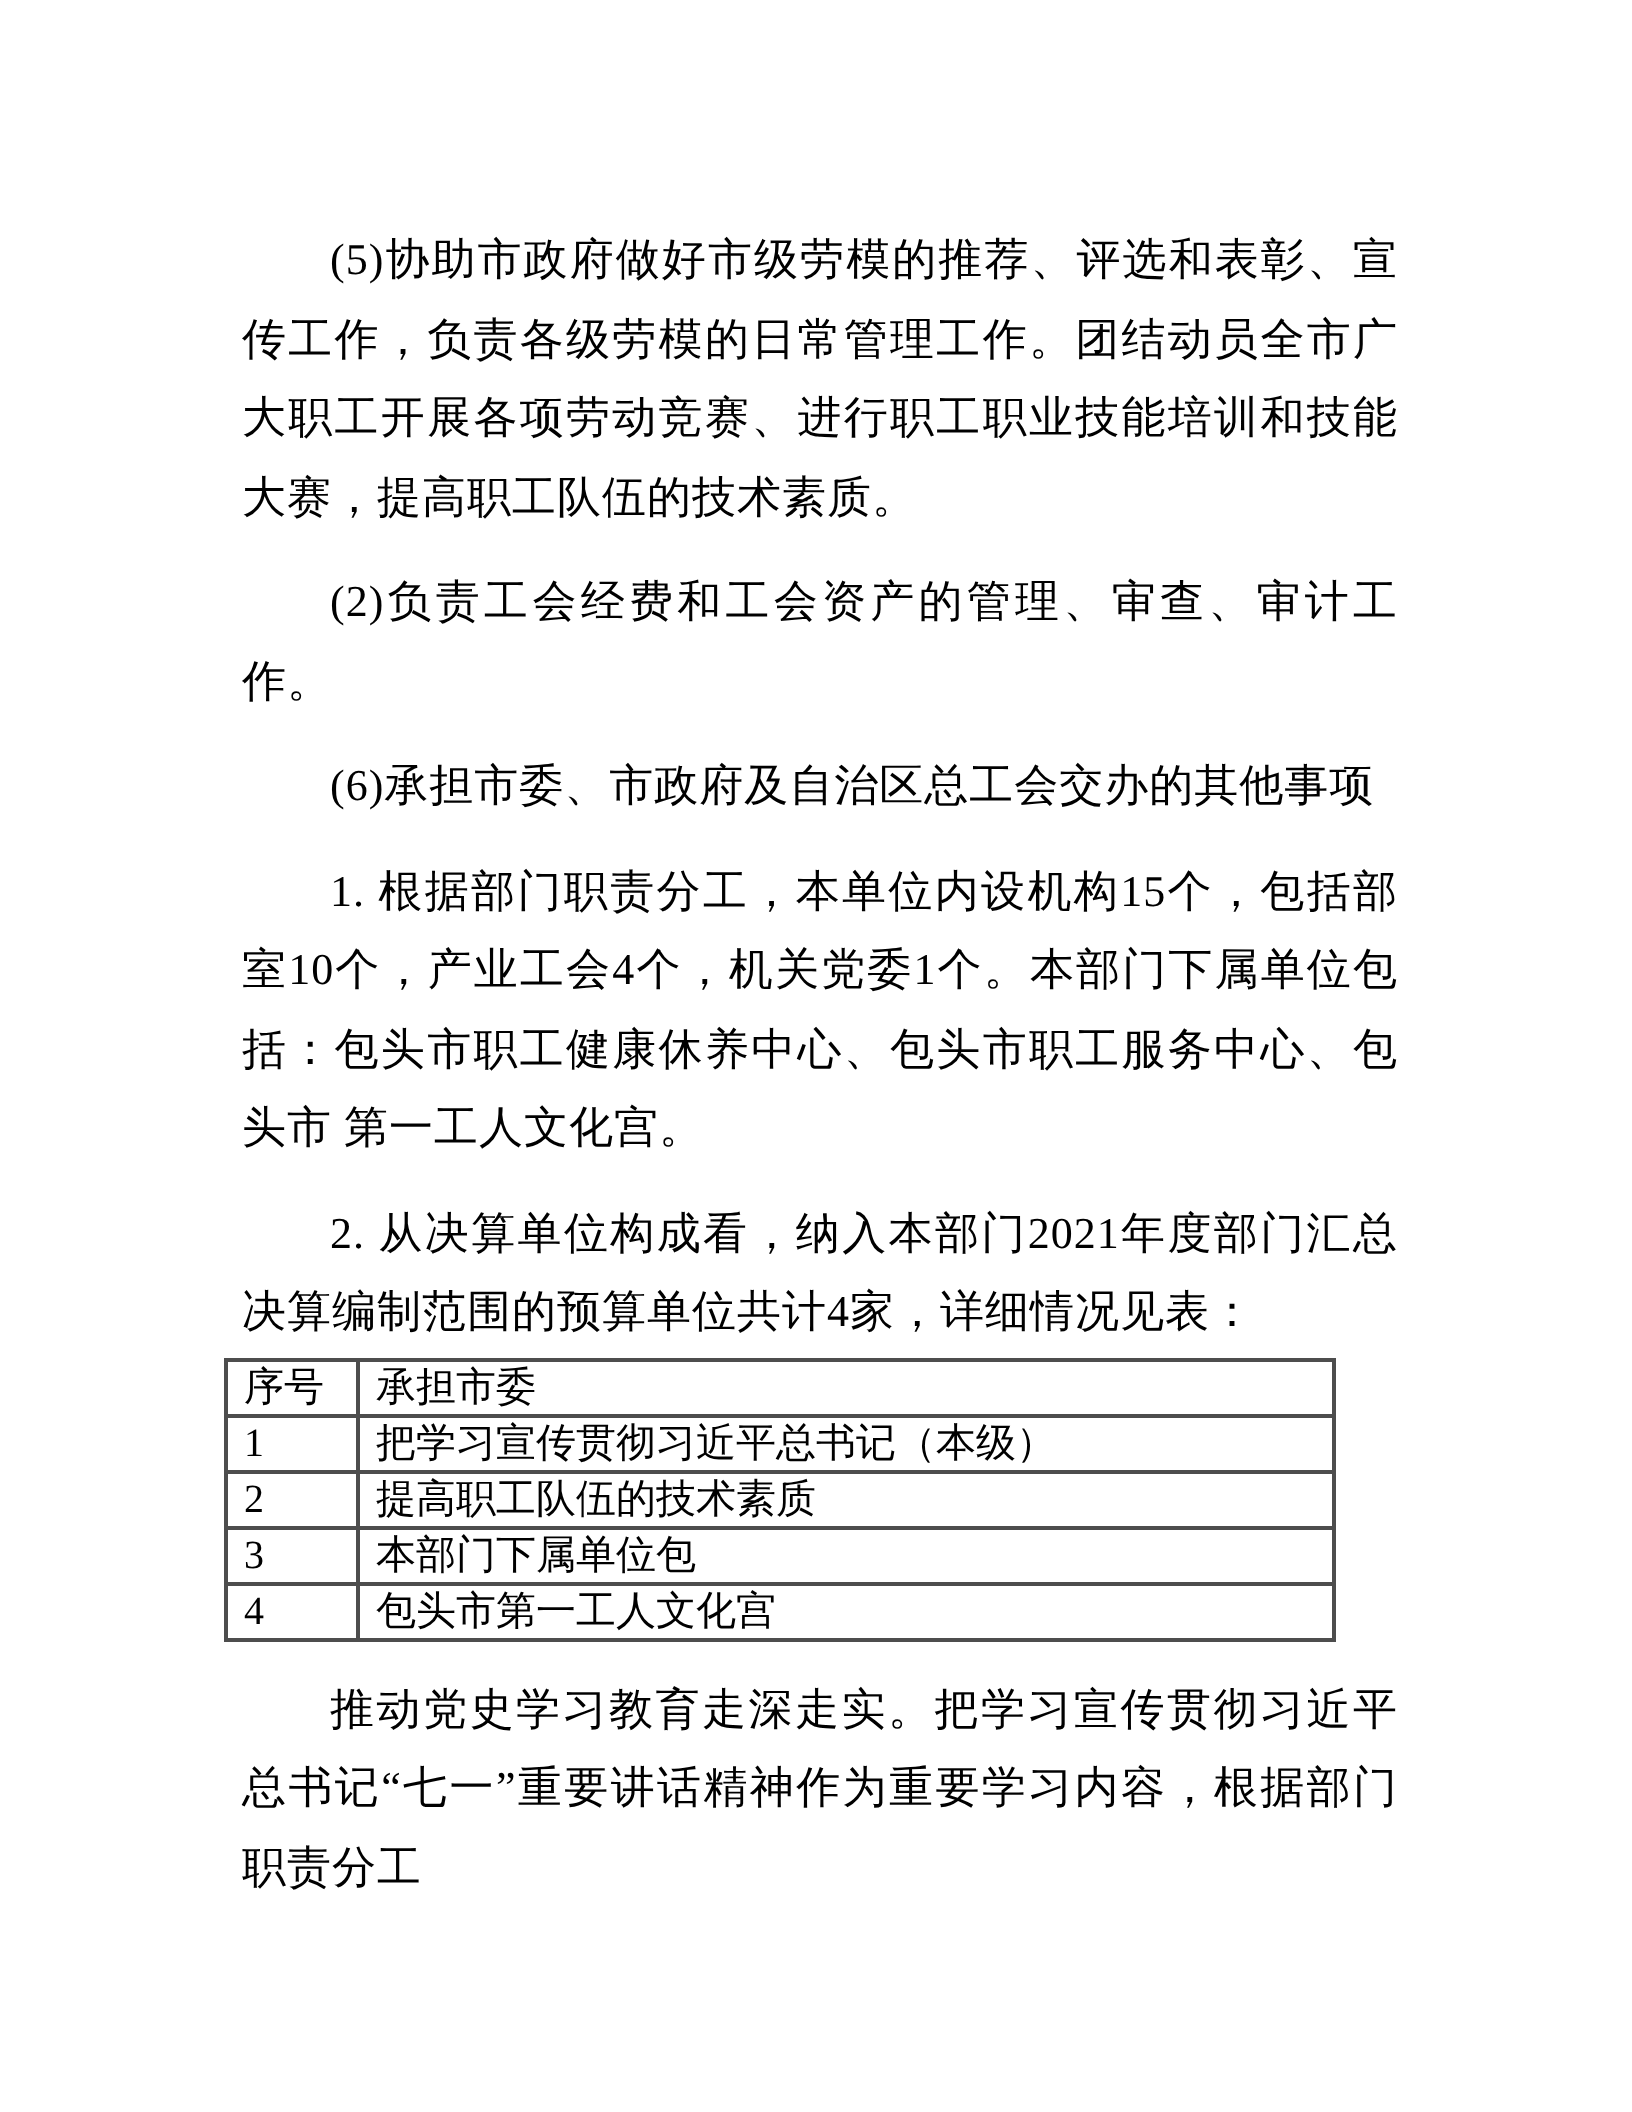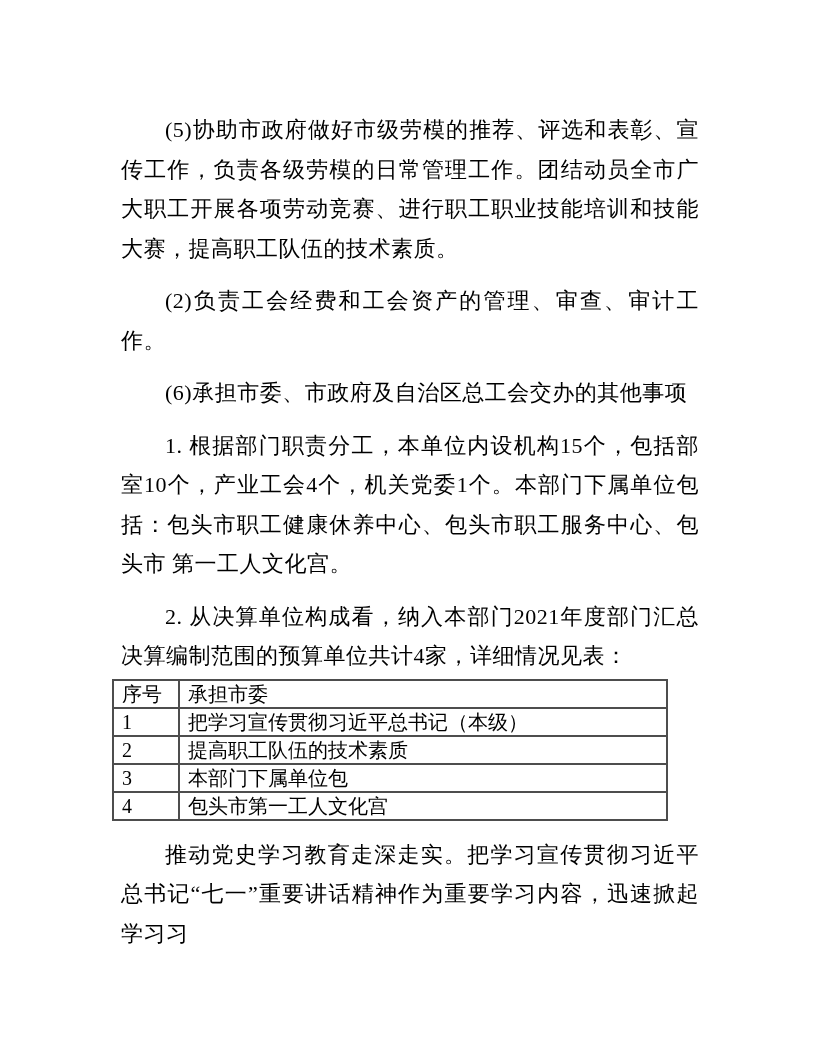--- a/index.html
+++ b/index.html
@@ -96,15 +96,15 @@
       <td>本部门下属单位包</td>
     </tr>
     <tr>
       <td>4</td>
       <td>包头市第一工人文化宫</td>
     </tr>
   </tbody>
     </table>
 
 
-  <p class="para">推动党史学习教育走深走实。把学习宣传贯彻习近平总书记“七一”重要讲话精神作为重要学习内容，迅速掀起学习习</p>
+  <p class="para">推动党史学习教育走深走实。把学习宣传贯彻习近平总书记“七一”重要讲话精神作为重要学习内容，根据部门职责分工</p>
 
 </div>
 
 </body></html>

